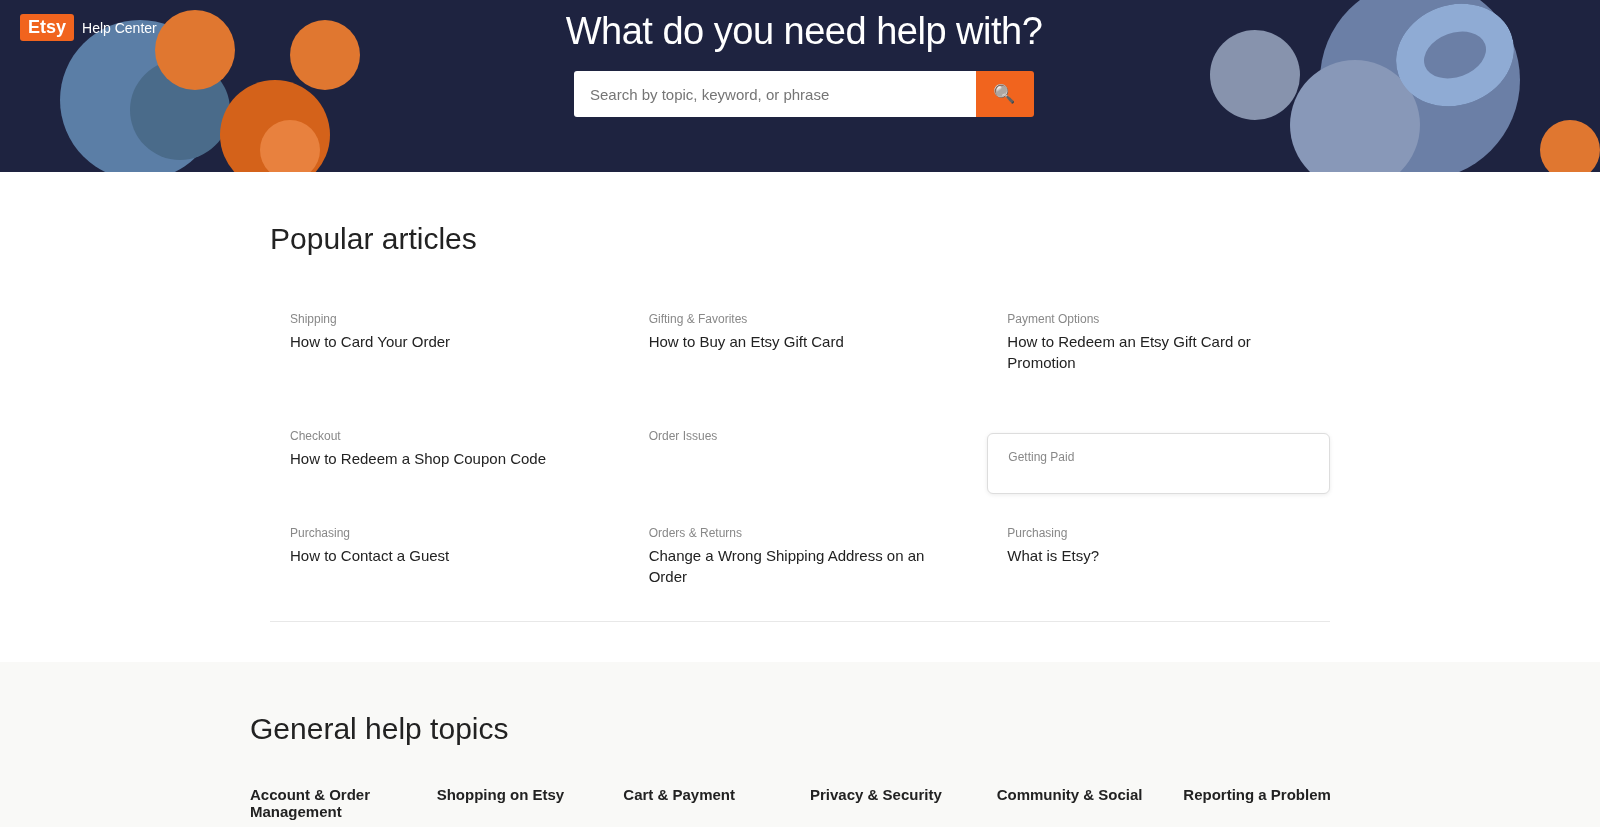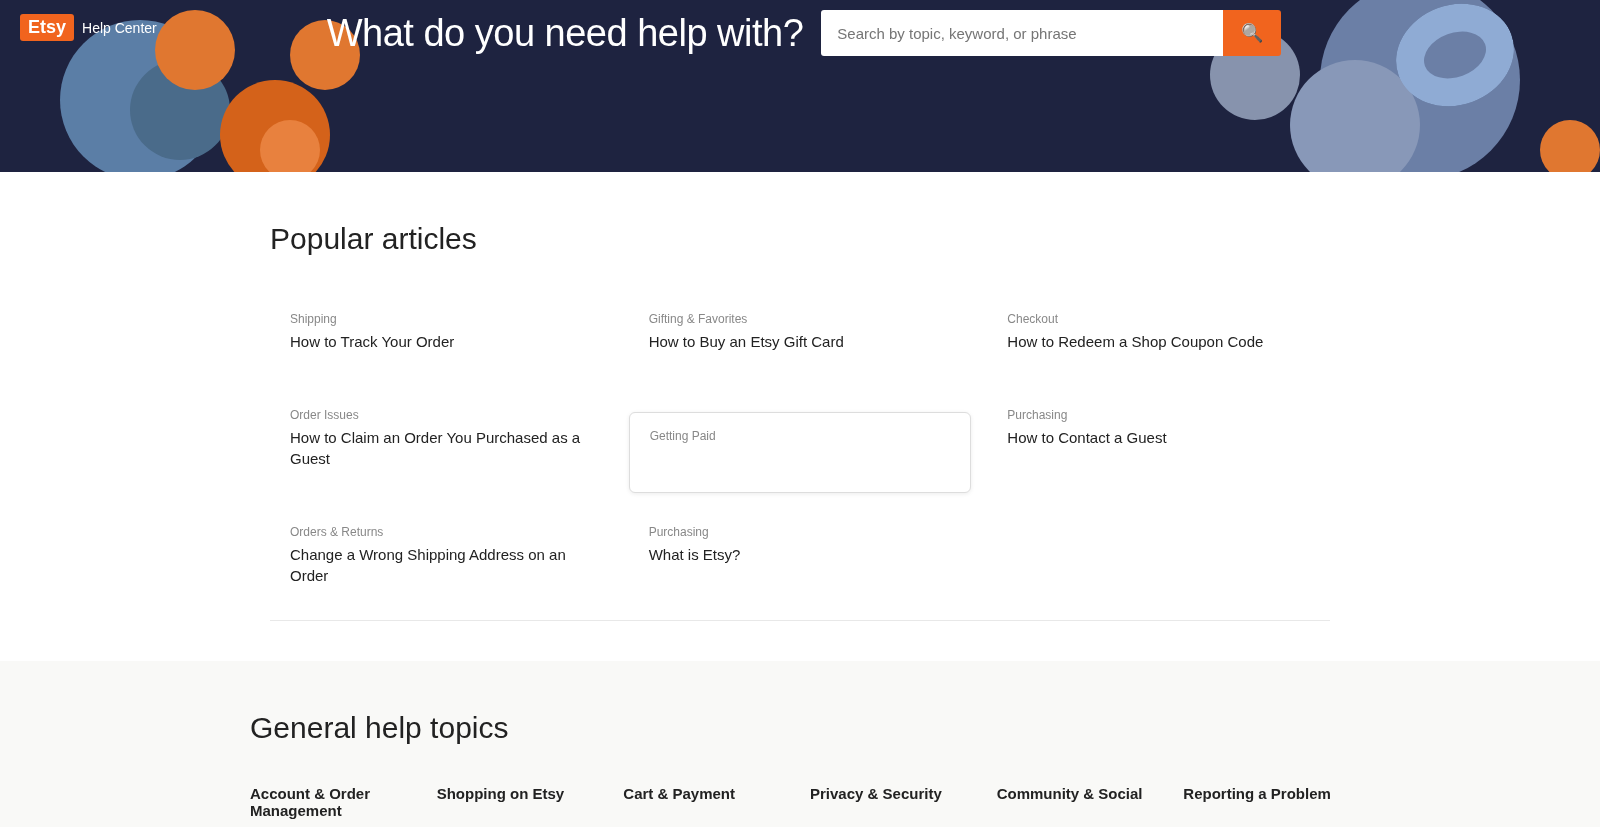--- a/index.html
+++ b/index.html
@@ -64,21 +64,21 @@
       border: 28px solid #8fabd4;
       border-radius: 50%;
       clip-path: ellipse(60px 50px at 50% 50%);
       transform: rotate(-20deg);
     }
 
     .hero-content {
       position: relative;
       z-index: 5;
       display: flex;
-      flex-direction: row;
+      flex-direction: column;
       align-items: center;
       gap: 18px;
       margin-top: 10px;
       margin-left: 8px;
     }
     .hero-title {
       color: #fff;
       font-size: 38px;
       font-weight: 400;
       letter-spacing: -0.5px;
@@ -207,34 +207,37 @@
     </div>
   </div>
 </header>
 
 <section class="popular-section">
   <h2 class="section-title">Popular articles</h2>
   <div class="articles-grid">
 
     <div class="article-item">
       <div class="article-category">Shipping</div>
-      <div class="article-title">How to Track Your Order</div>
+      <div class="article-title">How to Card Your Order</div>
     </div>
     <div class="article-item">
       <div class="article-category">Gifting &amp; Favorites</div>
       <div class="article-title">How to Buy an Etsy Gift Card</div>
     </div>
+    <div class="article-item">
+      <div class="article-category">Payment Options</div>
+      <div class="article-title">How to Redeem an Etsy Gift Card or Promotion</div>
+    </div>
 
     <div class="article-item">
       <div class="article-category">Checkout</div>
       <div class="article-title">How to Redeem a Shop Coupon Code</div>
     </div>
     <div class="article-item">
       <div class="article-category">Order Issues</div>
-      <div class="article-title">How to Claim an Order You Purchased as a Guest</div>
     </div>
     <div class="article-item highlighted">
       <div class="article-category">Getting Paid</div>
     </div>
 
     <div class="article-item">
       <div class="article-category">Purchasing</div>
       <div class="article-title">How to Contact a Guest</div>
     </div>
     <div class="article-item">

